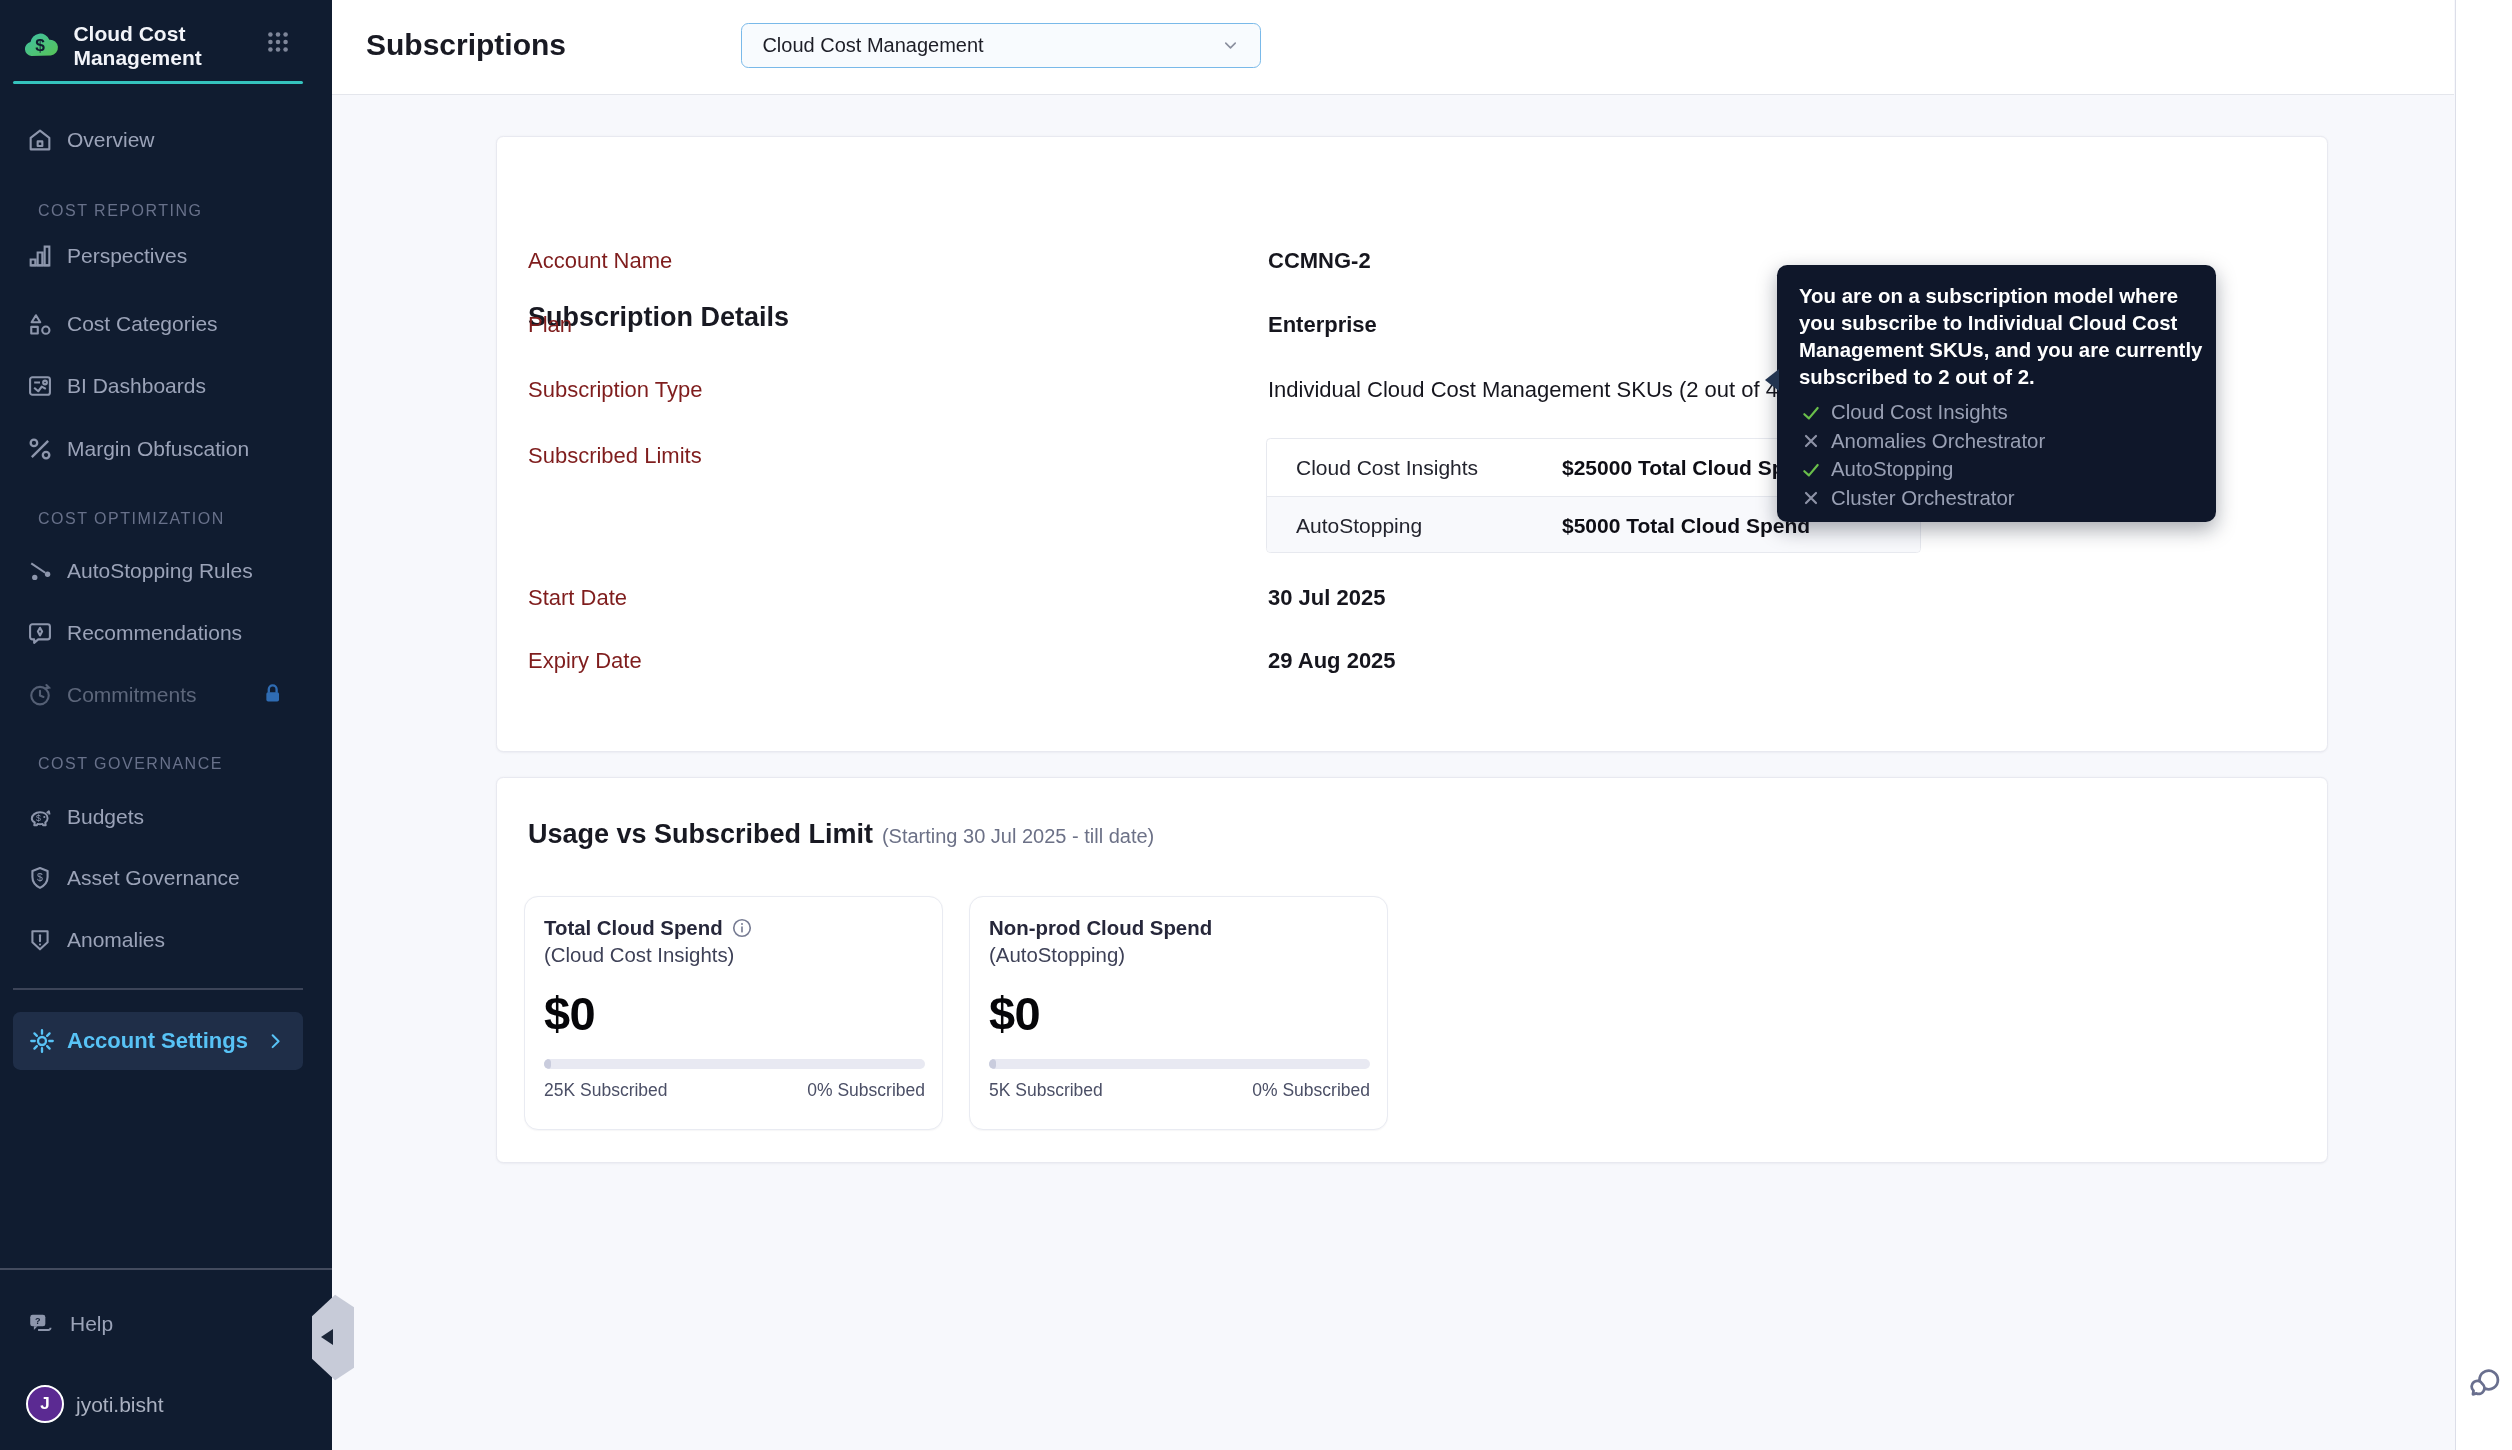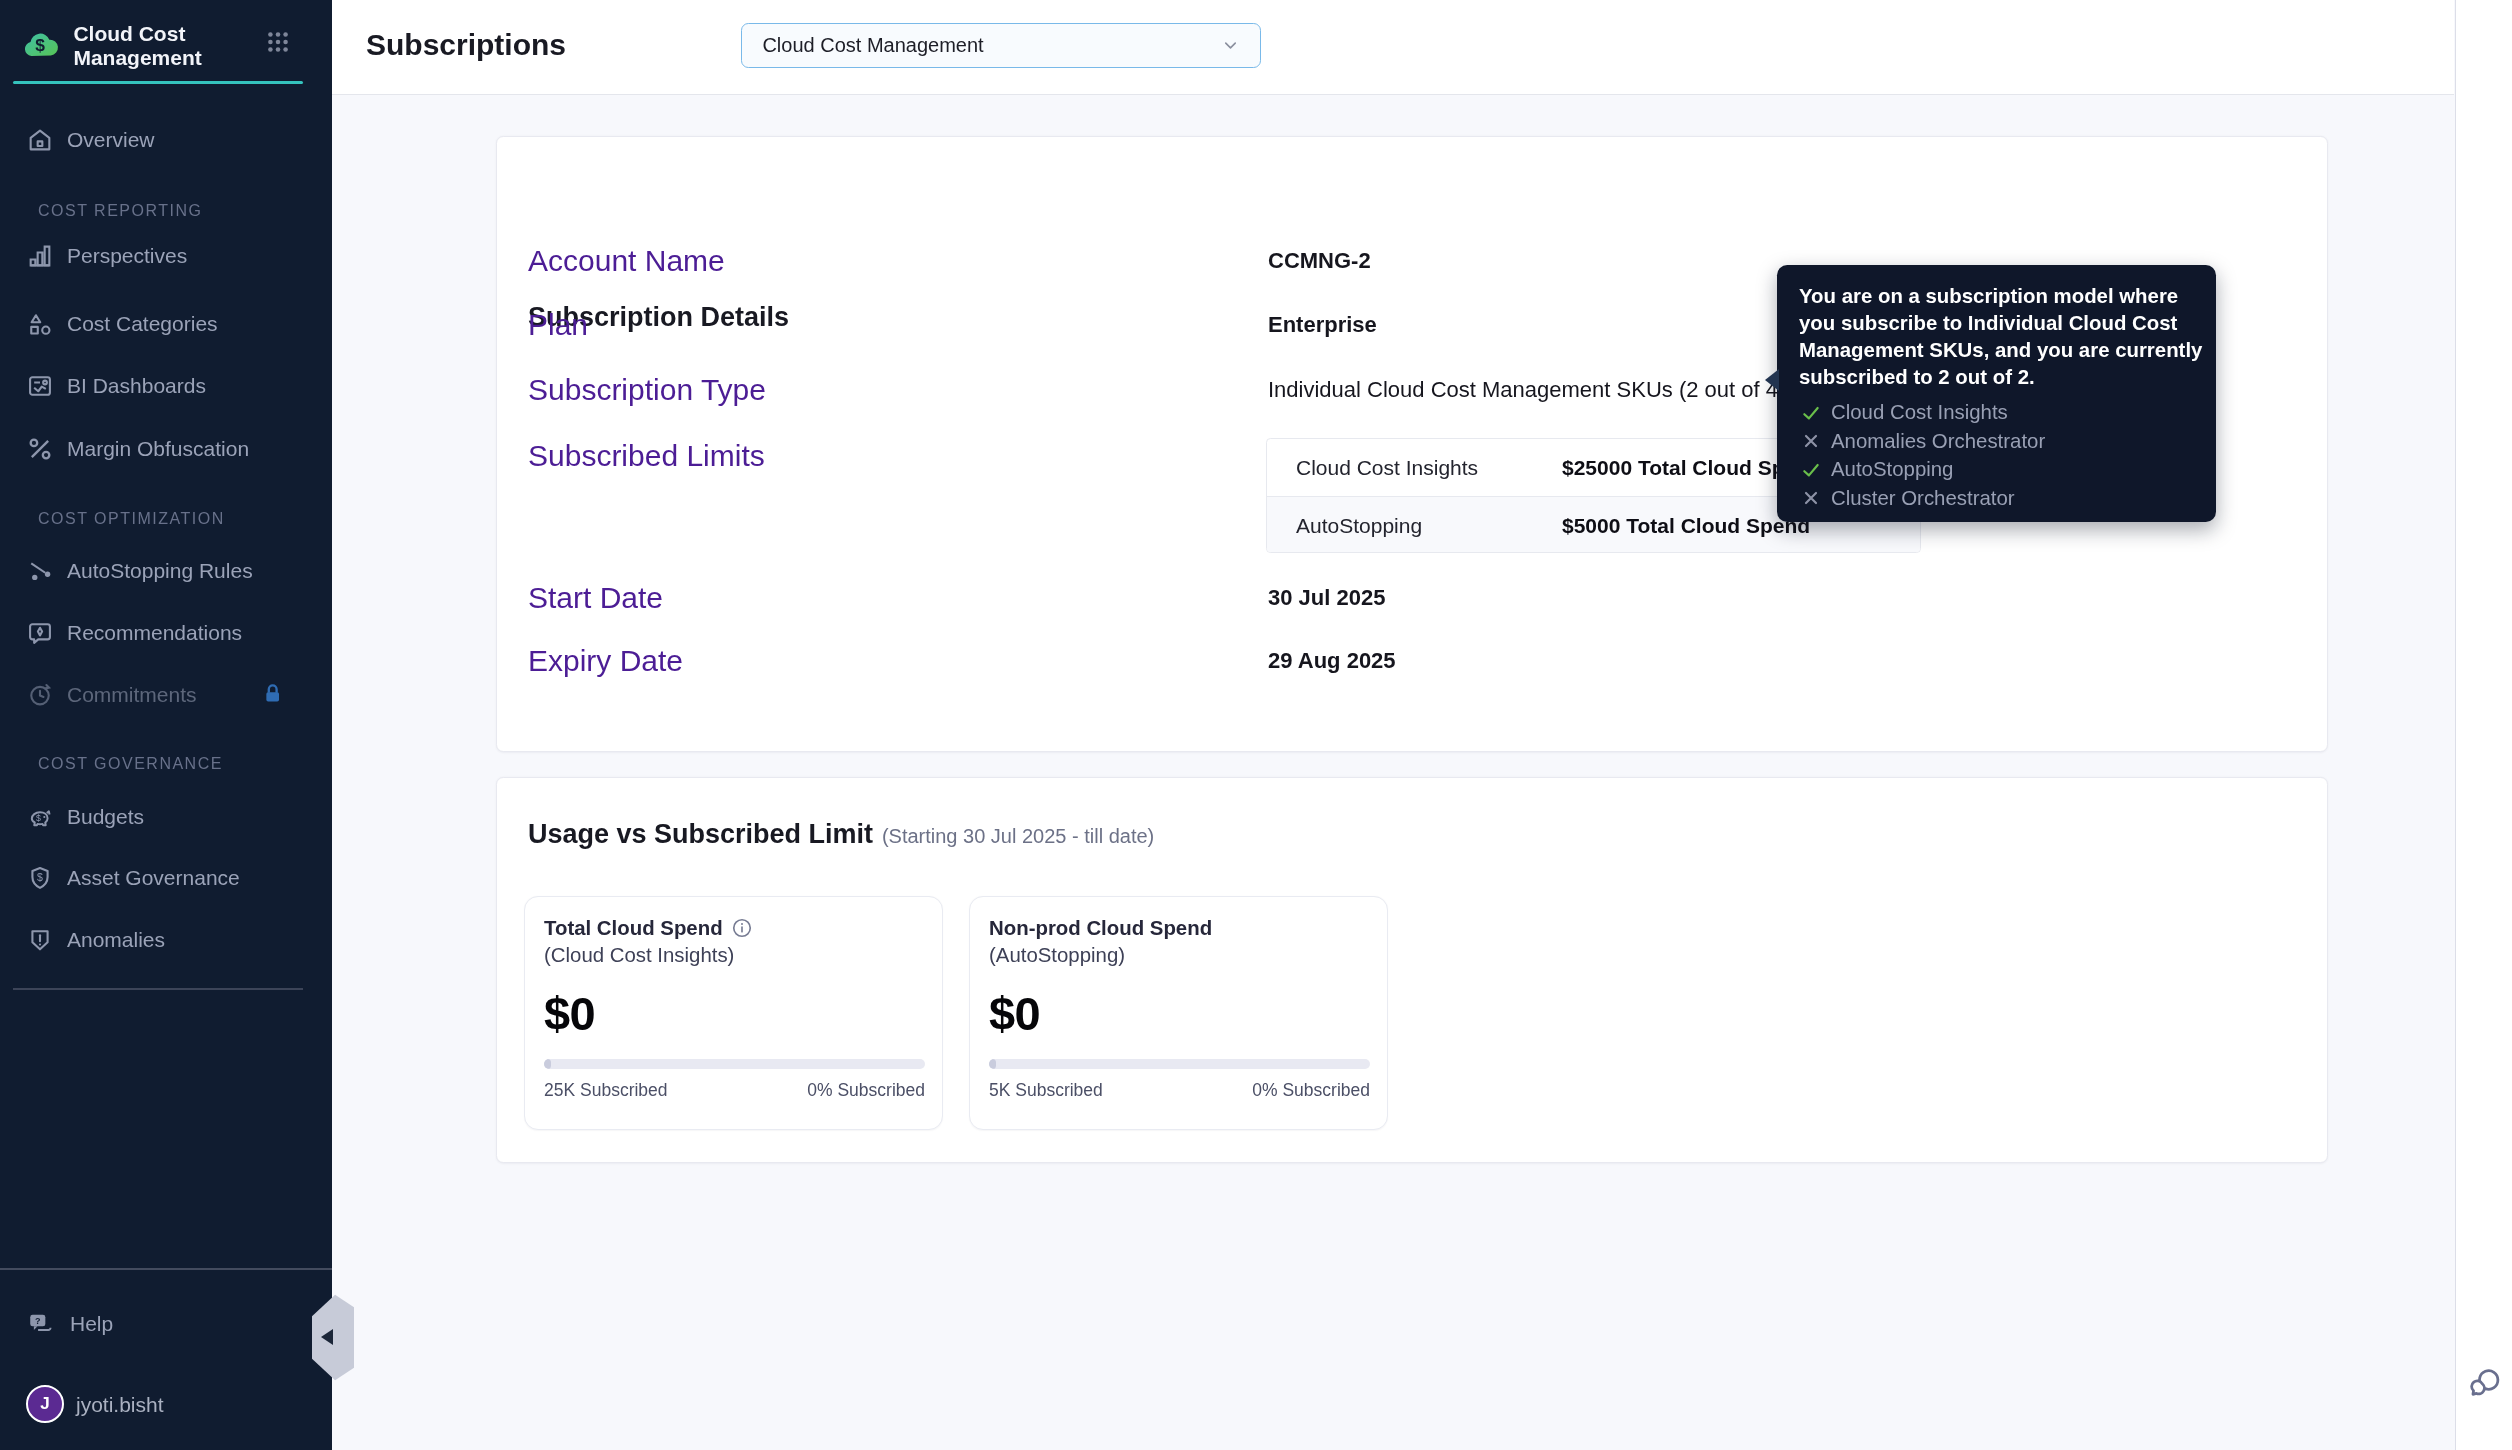--- a/index.html
+++ b/index.html
@@ -59,21 +59,21 @@
 
   
   .card { position:absolute; left:496px; width:1832px; background:#ffffff; border:0.7px solid #e8e9f0; border-radius:7.3px; box-shadow:0 0.7px 2.2px rgba(25,28,50,.05); }
   .card.details { top:136px; height:616px; }
   .card.usage { top:777px; height:386px; }
   .card-h1 { position:absolute; left:31px; top:224px0; font-size:27px; font-weight:bold; color:#181922; }
   .details .card-h1 { top:165px; }
   .usage .card-h1 { top:41px; }
   .usage-subtitle { font-size:20px; font-weight:normal; color:#6c7187; margin-left:8.8px; }
 
-  .detail-label { position:absolute; left:31px; height:29px; line-height:29px; font-size:30px; color:#4c1d95; white-space:nowrap; }
+  .detail-label { position:absolute; left:31px; height:29px; line-height:29px; font-size:22px; color:#7f1d1d; white-space:nowrap; }
   .detail-value { position:absolute; left:771px; height:29px; line-height:29px; font-size:22px; color:#16161e; white-space:nowrap; }
   .detail-value.strong { font-weight:600; }
   .info-inline { display:inline-block; width:20.4px; height:20.4px; margin-left:8.8px; vertical-align:-2.9px; }
 
   .limits-table { position:absolute; left:769px; top:301px; width:655px; height:115px; border:0.7px solid #e7e9ef; border-radius:4.4px; background:#fff; overflow:hidden; }
   .limits-row { position:relative; height:57px; }
   .limits-row + .limits-row { border-top:0.7px solid #e7e9ef; background:#f8f9fc; }
   .limits-sku { position:absolute; left:29px; line-height:57px; font-size:21px; color:#23242e; }
   .limits-amt { position:absolute; left:295px; line-height:57px; font-size:21px; font-weight:bold; color:#0e0e15; }
 
@@ -262,20 +262,34 @@
         <path d="M5.5 4.5h13V14L12 20 5.5 14z"></path>
           <path d="M12 8v5" stroke-linecap="round"></path>
           <circle cx="12" cy="15.8" r=".9" fill="currentColor" stroke="none"></circle>
       </svg>
       </span>
     <span class="nlabel">Anomalies</span>
   </div>
 
   <div class="side-divider" style="top:988px"></div>
 
+  <div class="acct-btn">
+    <span class="nicon">
+      <svg viewBox="0 0 24 24" width="28" height="28" fill="none" stroke="currentColor" stroke-width="2" stroke-linecap="round">
+        <circle cx="12" cy="12" r="3.4"></circle>
+        <path d="M12 2.8v3M12 18.2v3M2.8 12h3M18.2 12h3M5.5 5.5l2.1 2.1M16.4 16.4l2.1 2.1M18.5 5.5l-2.1 2.1M7.6 16.4l-2.1 2.1"></path>
+      </svg>
+      </span>
+    <span class="nlabel">Account Settings</span>
+    <span class="chev">
+      <svg viewBox="0 0 24 24" width="20.4" height="20.4" fill="none" stroke="currentColor" stroke-width="2.4" stroke-linecap="round" stroke-linejoin="round">
+        <path d="M9 5l7 7-7 7"></path>
+      </svg>
+      </span>
+  </div>
 
   <div class="side-divider full" style="top:1268px"></div>
 
   <div class="help-row">
     <span class="nicon">
       <svg viewBox="0 0 24 24" width="29" height="29" style="font-size:29px">
         <path d="M10 16.5h8.5a1.8 1.8 0 0 0 1.8-1.8" fill="none" stroke="currentColor" stroke-width="1.6"></path>
         <rect x="3.5" y="4" width="12.5" height="9.5" rx="2" fill="currentColor"></rect>
         <text x="9.7" y="11.4" font-size="7.5" fill="#101c30" text-anchor="middle" font-weight="bold" font-family="Liberation Sans, sans-serif">?</text>
         <path d="M6.5 13.5v3l3-3" fill="currentColor"></path>

